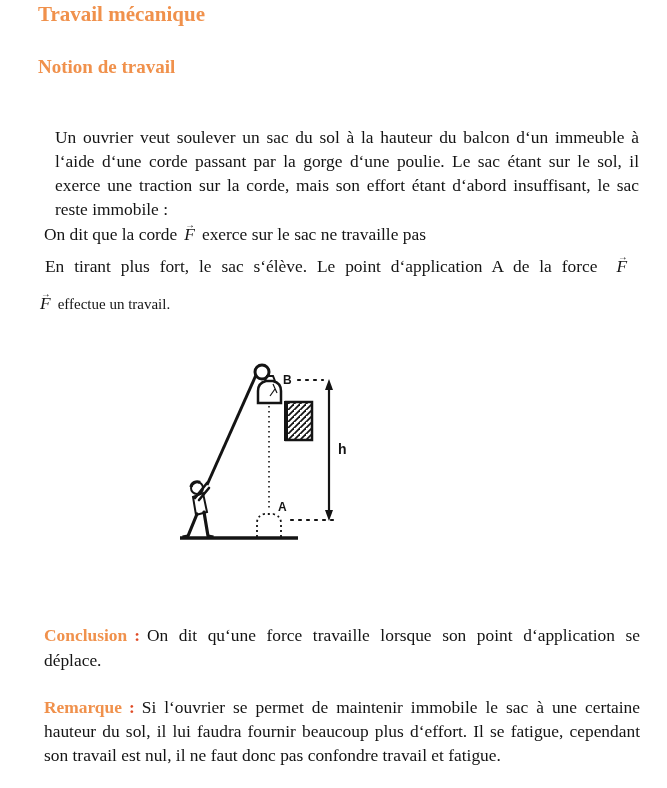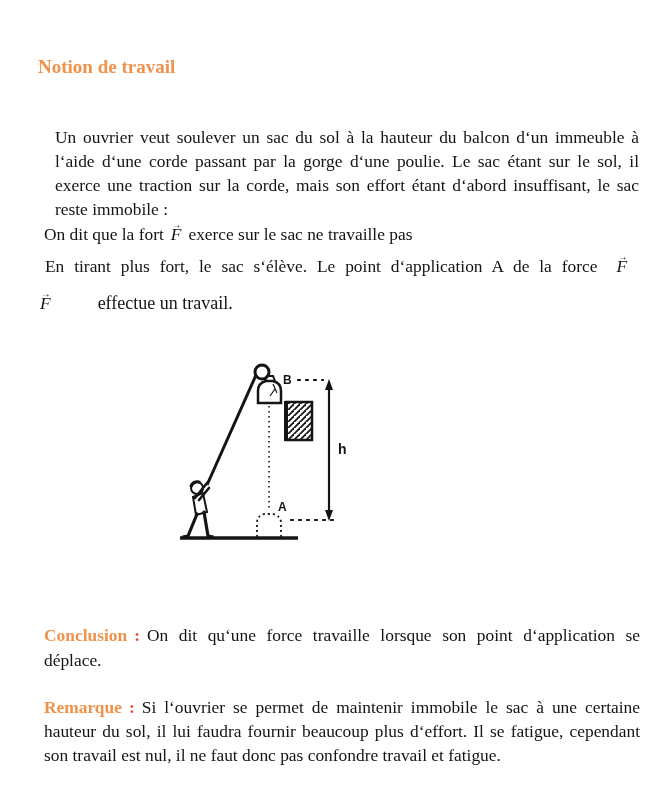--- a/index.html
+++ b/index.html
@@ -15,47 +15,48 @@
   }
   .subtitle{
     left:38px;top:56px;font-size:19px;font-weight:bold;color:var(--heading-orange,#F0914C);
     margin:0;
   }
   .body-text{font-size:17.4px;line-height:24px;margin:8px;}
   .para1{left:47px;top:117px;width:584px;text-align:justify;}
   .force-line{left:36px;top:214px;width:620px;}
   .para2{left:33px;top:248px;width:601px;font-size:17.4px;line-height:37px;}
   .p2l1{text-align:justify;text-align-last:justify;text-indent:12px;}
-  .small-run{font-size:18px;margin-left:40px;}
+  .small-run{font-size:15px;}
   .vec{
     display:inline-block;position:relative;margin:0 7px;font-style:italic;line-height:1;
   }
   .vec-arrow{
     position:absolute;top:-0.62em;left:55%;transform:translateX(-50%);
     font-size:0.55em;font-style:normal;line-height:1;
   }
   .figure{left:150px;top:350px;width:250px;height:215px;}
   .fig-label{font-family:"Liberation Sans","DejaVu Sans",sans-serif;font-weight:bold;}
   .concl{left:36px;top:615px;width:596px;text-align:justify;line-height:25px;}
   .remark{left:36px;top:687px;width:596px;text-align:justify;line-height:24px;}
   .h-orange{color:var(--heading-orange,#F0914C);font-weight:bold;}
   .h-red{color:var(--colon-red,#E04B26);font-weight:bold;margin:0 7px;}
 </style>
 </head>
 <body>
 
 <div id="page">
 
+  <h1 class="abs title">Travail mécanique</h1>
 
   <h2 class="abs subtitle">Notion de travail</h2>
 
   <p class="abs body-text para1">Un ouvrier veut soulever un sac du sol à la hauteur du balcon d‘un immeuble à l‘aide d‘une corde passant par la gorge d‘une poulie. Le sac étant sur le sol, il exerce une traction sur la corde, mais son effort étant d‘abord insuffisant, le sac reste immobile :</p>
 
   <p class="abs body-text force-line">
-    <span>On dit que la fort</span><span class="vec"><span class="vec-arrow">→</span><span>F</span></span><span>exerce sur le sac ne travaille pas</span>
+    <span>On dit que la corde</span><span class="vec"><span class="vec-arrow">→</span><span>F</span></span><span>exerce sur le sac ne travaille pas</span>
   </p>
 
   <div class="abs para2">
     <div class="p2l1">
       <span>En tirant plus fort, le sac s‘élève. Le point d‘application A de la force</span><span class="vec"><span class="vec-arrow">→</span><span>F</span></span>
     </div>
     <div class="p2l2">
       <span class="vec"><span class="vec-arrow">→</span><span>F</span></span><span class="small-run">effectue un travail.</span>
     </div>
   </div>

